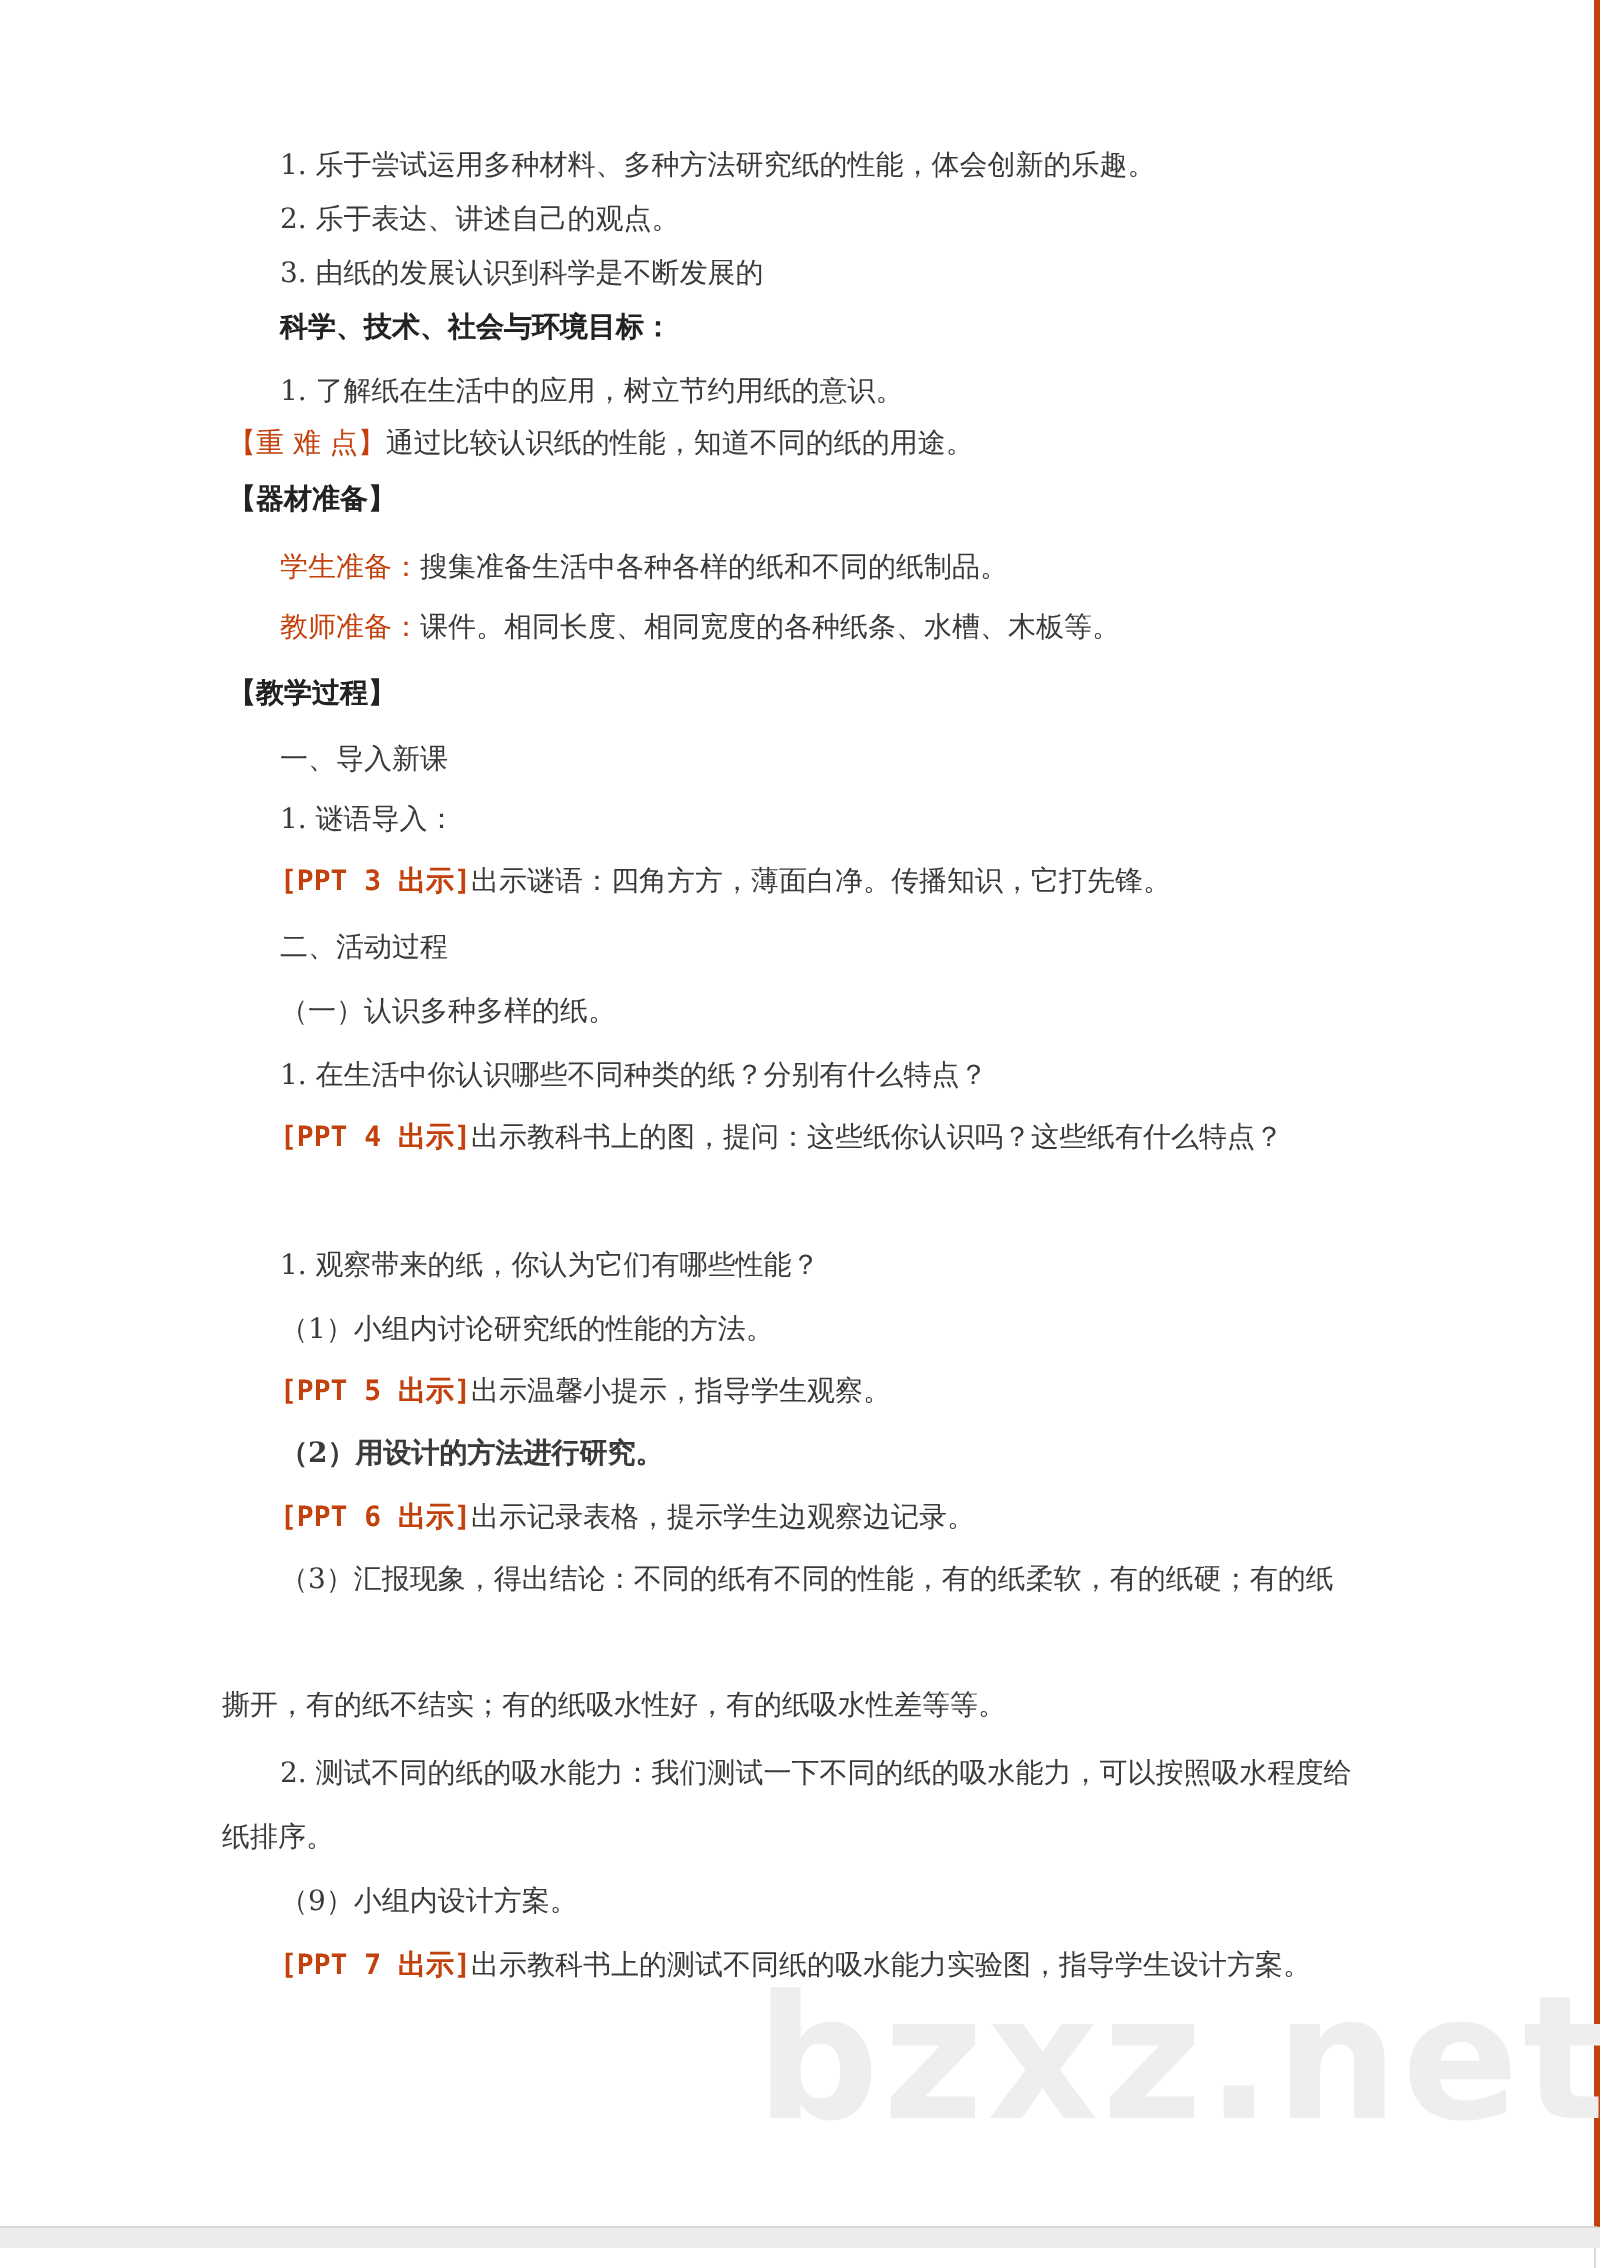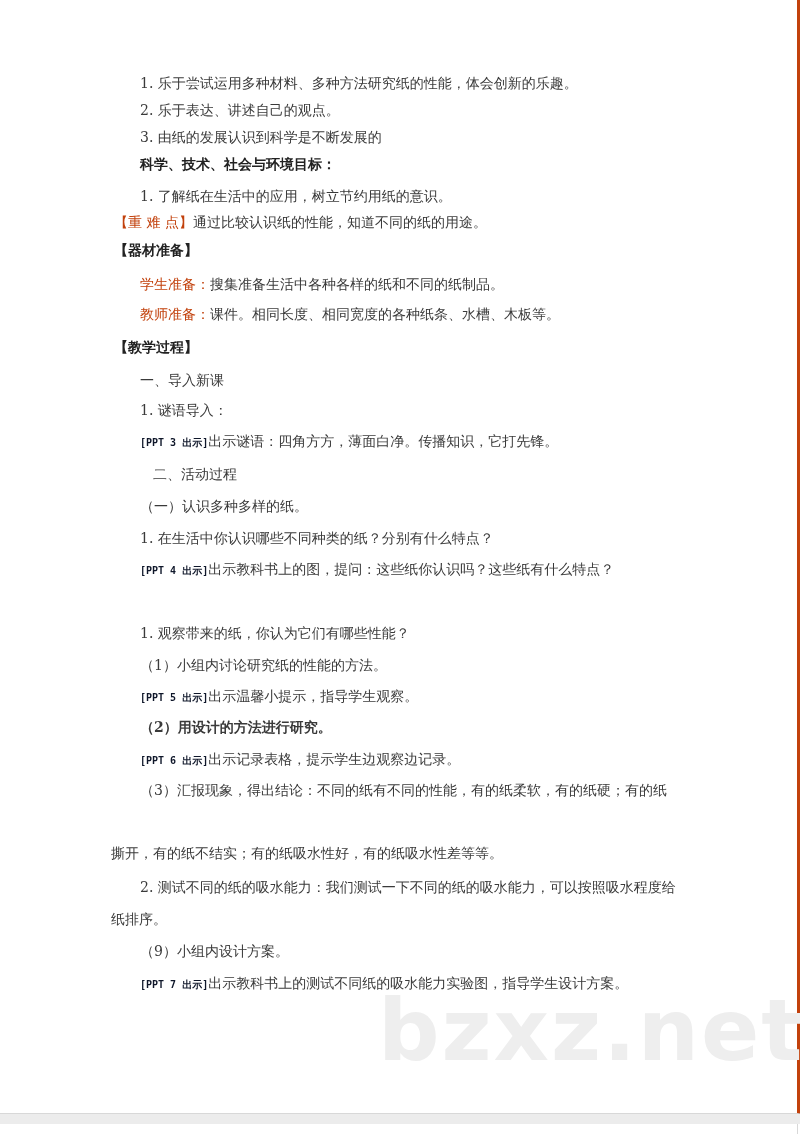--- a/index.html
+++ b/index.html
@@ -20,21 +20,21 @@
     .next-page {
       position: absolute; left: 0; top: 1124px; width: 797px; height: 10px;
       background: #ffffff; border-right: 1px solid #d8d8d8;
     }
     .line {
       position: absolute; font-size: 14px; line-height: 18px; white-space: nowrap;
       color: #3a3a3a;
     }
     .bold { font-weight: bold; color: #222222; }
     .b { font-weight: normal; color: #c2410c; }
-    .ppt { font-family: "DejaVu Sans Mono", "Liberation Mono", monospace; font-weight: bold; color: #0f172a; font-size: 10px; }
+    .ppt { font-family: "DejaVu Sans Mono", "Liberation Mono", monospace; font-weight: bold; color: #c2410c; font-size: 14px; }
     .watermark {
       position: absolute; left: 378px; top: 985px;
       font-family: "DejaVu Sans", "Liberation Sans", sans-serif;
       font-weight: bold; font-size: 86px; letter-spacing: 2px;
       color: #eeeeee; line-height: 90px; white-space: nowrap;
     }
   </style>
 </head>
 <body>
 
@@ -60,21 +60,21 @@
   </div>
 
   <div class="line bold" style="left:114px; top:338px;">【教学过程】</div>
 
   <div class="line" style="left:140px; top:371px;">一、导入新课</div>
   <div class="line" style="left:140px; top:401px;">1. 谜语导入：</div>
   <div class="line" style="left:140px; top:432px;">
     <span class="ppt">[PPT 3 出示]</span><span>出示谜语：四角方方，薄面白净。传播知识，它打先锋。</span>
   </div>
 
-  <div class="line" style="left:140px; top:465px;margin-left:13px;">二、活动过程</div>
+  <div class="line" style="left:140px; top:465px;">二、活动过程</div>
   <div class="line" style="left:140px; top:497px;">（一）认识多种多样的纸。</div>
   <div class="line" style="left:140px; top:529px;">1. 在生活中你认识哪些不同种类的纸？分别有什么特点？</div>
   <div class="line" style="left:140px; top:560px;">
     <span class="ppt">[PPT 4 出示]</span><span>出示教科书上的图，提问：这些纸你认识吗？这些纸有什么特点？</span>
   </div>
 
   <div class="line" style="left:140px; top:624px;">1. 观察带来的纸，你认为它们有哪些性能？</div>
   <div class="line" style="left:140px; top:656px;">（1）小组内讨论研究纸的性能的方法。</div>
   <div class="line" style="left:140px; top:687px;">
     <span class="ppt">[PPT 5 出示]</span><span>出示温馨小提示，指导学生观察。</span>

